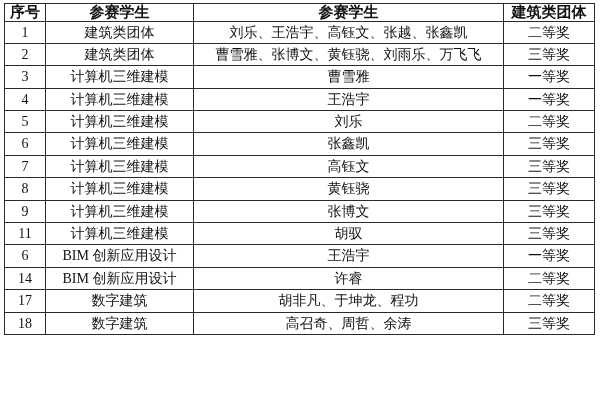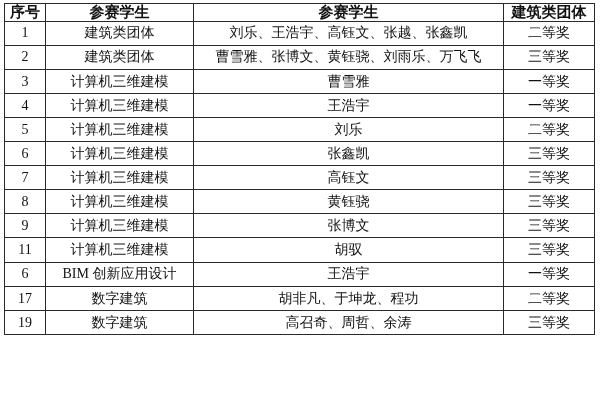--- a/index.html
+++ b/index.html
@@ -127,26 +127,32 @@
           <td>胡驭</td>
           <td>三等奖</td>
         </tr>
         <tr>
           <td>6</td>
           <td>BIM 创新应用设计</td>
           <td>王浩宇</td>
           <td>一等奖</td>
         </tr>
         <tr>
+          <td>14</td>
+          <td>BIM 创新应用设计</td>
+          <td>许睿</td>
+          <td>二等奖</td>
+        </tr>
+        <tr>
           <td>17</td>
           <td>数字建筑</td>
           <td>胡非凡、于坤龙、程功</td>
           <td>二等奖</td>
         </tr>
         <tr>
-          <td>19</td>
+          <td>18</td>
           <td>数字建筑</td>
           <td>高召奇、周哲、余涛</td>
           <td>三等奖</td>
         </tr>
       </tbody>
   </table>
 </div>
 
 </body></html>

